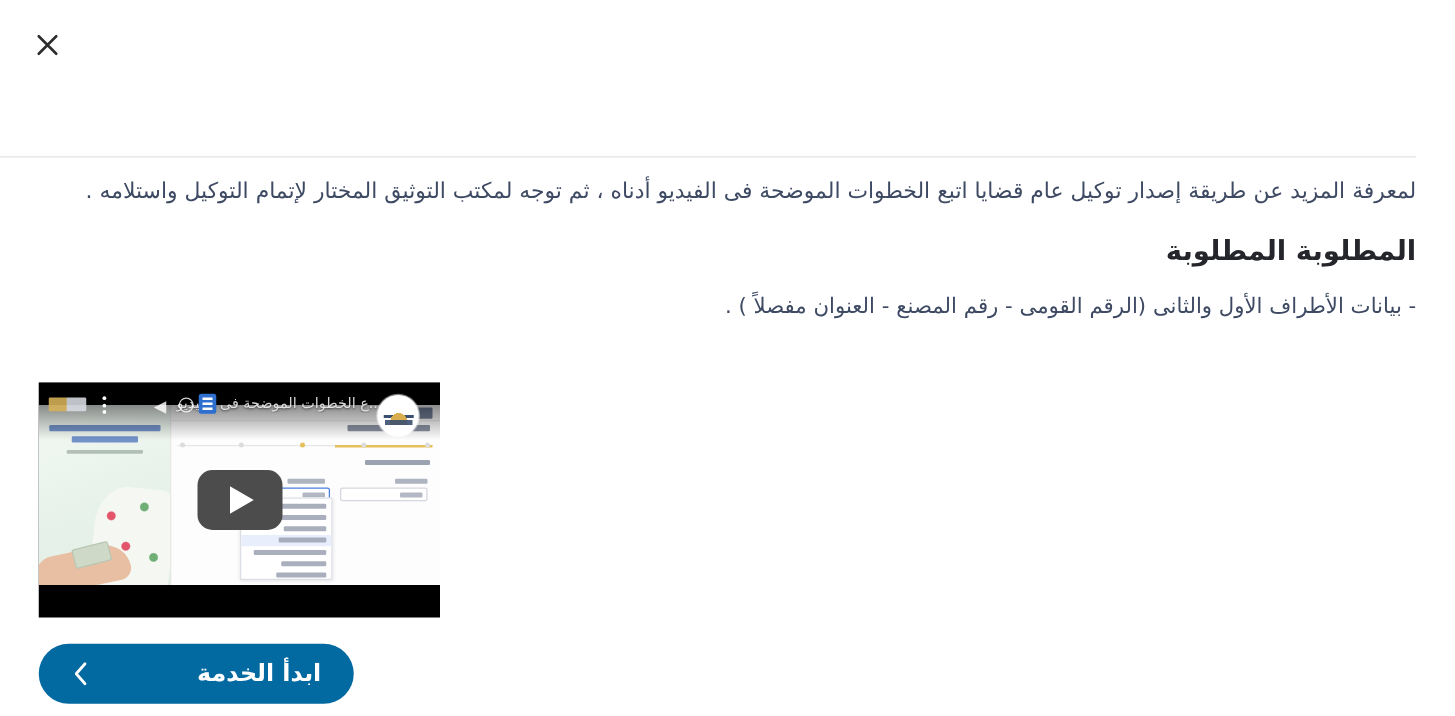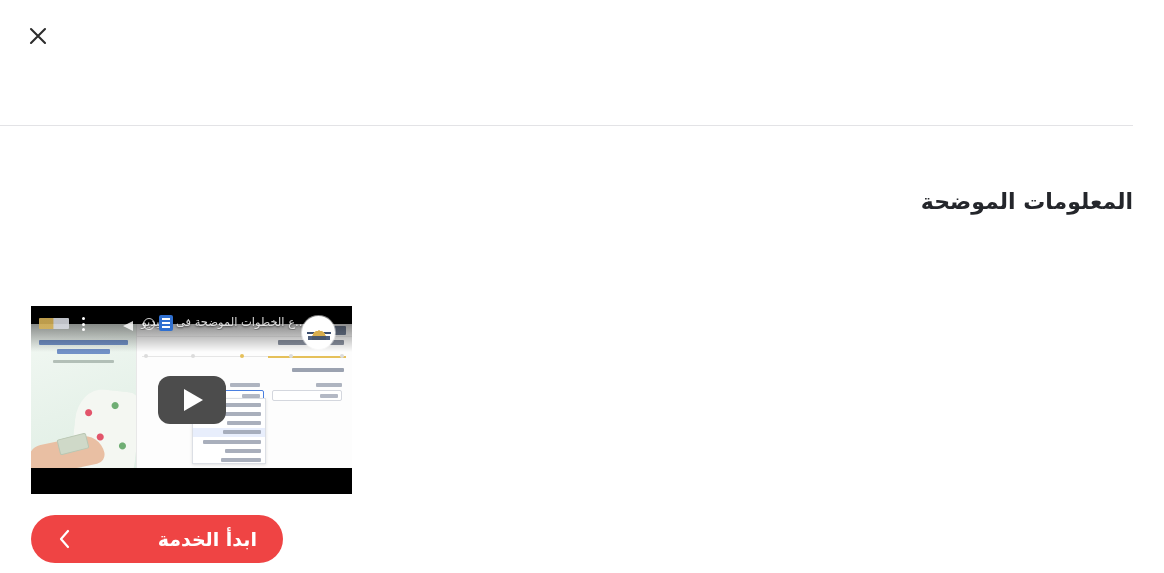--- a/index.html
+++ b/index.html
@@ -441,21 +441,21 @@
 
   
   .cta-button {
     position: absolute;
     top: 515px;
     left: 31px;
     width: 252px;
     height: 48px;
     border: none;
     border-radius: 26px;
-    background: #ef4444;
+    background: #0369a1;
     color: #ffffff;
     font-family: "DejaVu Sans", "Liberation Sans", sans-serif;
     font-size: 19px;
     font-weight: 700;
     display: flex;
     align-items: center;
     justify-content: center;
     gap: 0;
     cursor: pointer;
     padding: 0 22px;
@@ -481,23 +481,25 @@
 
   <button class="close-btn" aria-label="close">
     <svg width="20" height="20" viewBox="0 0 20 20">
       <path d="M3 3 L17 17 M17 3 L3 17" stroke="#2d2d2d" stroke-width="2.1" stroke-linecap="round" fill="none"></path>
     </svg>
   </button>
 
 
   <div class="divider"></div>
 
-
-  <h2 class="section-heading">المعلومات الموضحة</h2>
-
+  <p class="intro-text">لمعرفة المزيد عن طريقة إصدار توكيل عام قضايا اتبع الخطوات الموضحة فى الفيديو أدناه ، ثم توجه لمكتب التوثيق المختار لإتمام التوكيل واستلامه .</p>
+
+  <h2 class="section-heading">المطلوبة المطلوبة</h2>
+
+  <p class="requirement-line">- بيانات الأطراف الأول والثانى (الرقم القومى - رقم المصنع - العنوان مفصلاً ) .</p>
 
   <div class="video-wrap">
 
     <div class="thumb">
 
       <div class="thumb-form">
         <div class="thumb-site-head">
           <div class="thumb-site-logo"></div>
         </div>
         <div class="thumb-head-title"></div>

